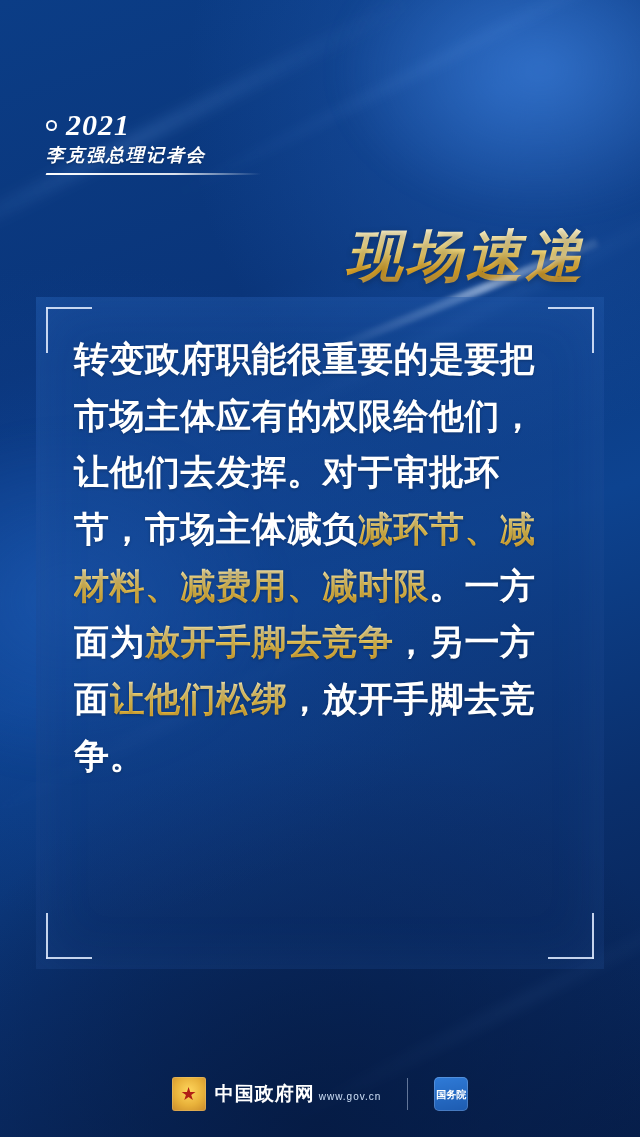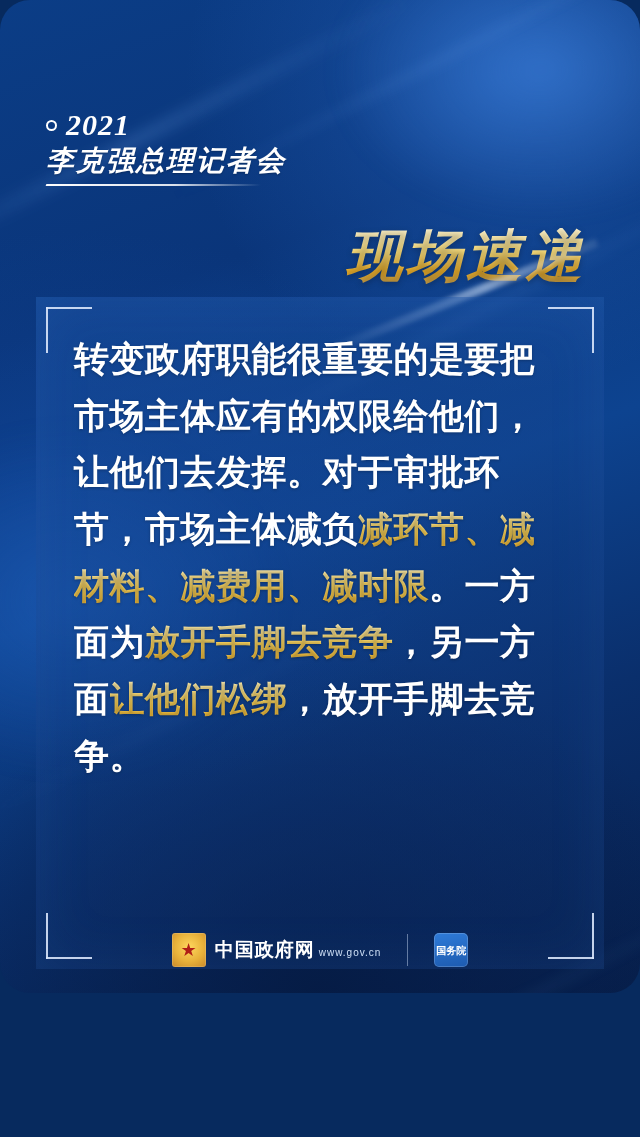--- a/index.html
+++ b/index.html
@@ -6,28 +6,27 @@
     margin: 0;
     padding: 0;
     background: #072a5e;
   }
   body {
     font-family: "Liberation Serif", serif;
   }
   .poster {
     position: relative;
     width: 640px;
-    height: 993px;
+    height: 1137px;
     overflow: hidden;
     background:
       radial-gradient(ellipse 70% 45% at 78% 8%, rgba(34,96,186,0.55) 0%, rgba(13,52,122,0.0) 70%),
       radial-gradient(ellipse 85% 40% at 12% 52%, rgba(18,72,160,0.45) 0%, rgba(9,42,104,0.0) 72%),
       radial-gradient(ellipse 90% 50% at 50% 100%, rgba(5,26,66,0.85) 0%, rgba(8,40,100,0.0) 70%),
       linear-gradient(160deg, #0b3d86 0%, #0a357a 28%, #0d4390 52%, #0a2f6c 74%, #071f4c 100%);
-    border-radius: 30px;
   }
   
   .streak {
     position: absolute;
     pointer-events: none;
     background: linear-gradient(90deg, rgba(255,255,255,0) 0%, rgba(130,185,255,0.16) 45%, rgba(255,255,255,0) 100%);
     transform: rotate(-27deg);
     filter: blur(6px);
   }
   .streak.s1 { left: -120px; top: 120px;  width: 560px; height: 16px; }
@@ -78,21 +77,21 @@
     font-size: 30px;
     letter-spacing: 1px;
     color: #ffffff;
     line-height: 1;
   }
   .logo-title {
     margin-top: 6px;
     font-family: "Liberation Sans", sans-serif;
     font-weight: bold;
     font-style: italic;
-    font-size: 28px;
+    font-size: 18px;
     letter-spacing: 2px;
     color: #ffffff;
     line-height: 1.1;
     text-shadow: 0 1px 2px rgba(0,0,0,0.25);
   }
   .logo-underline {
     margin-top: 7px;
     height: 2px;
     width: 215px;
     background: linear-gradient(90deg, #ffffff 0%, rgba(255,255,255,0.85) 60%, rgba(255,255,255,0) 100%);

